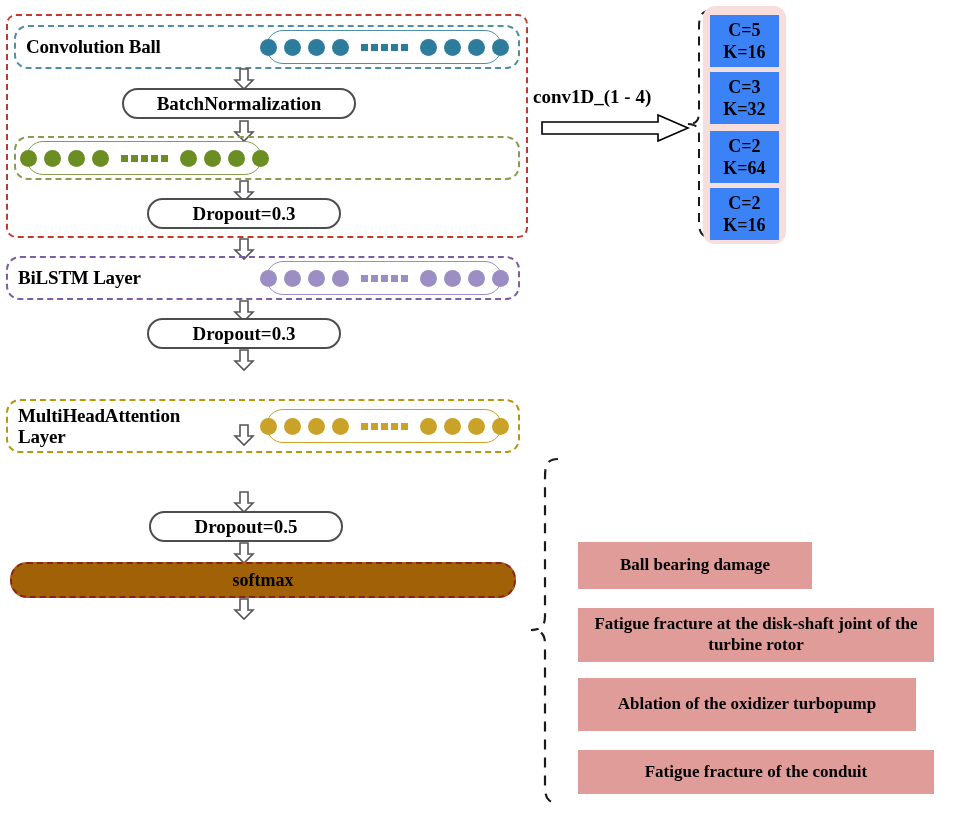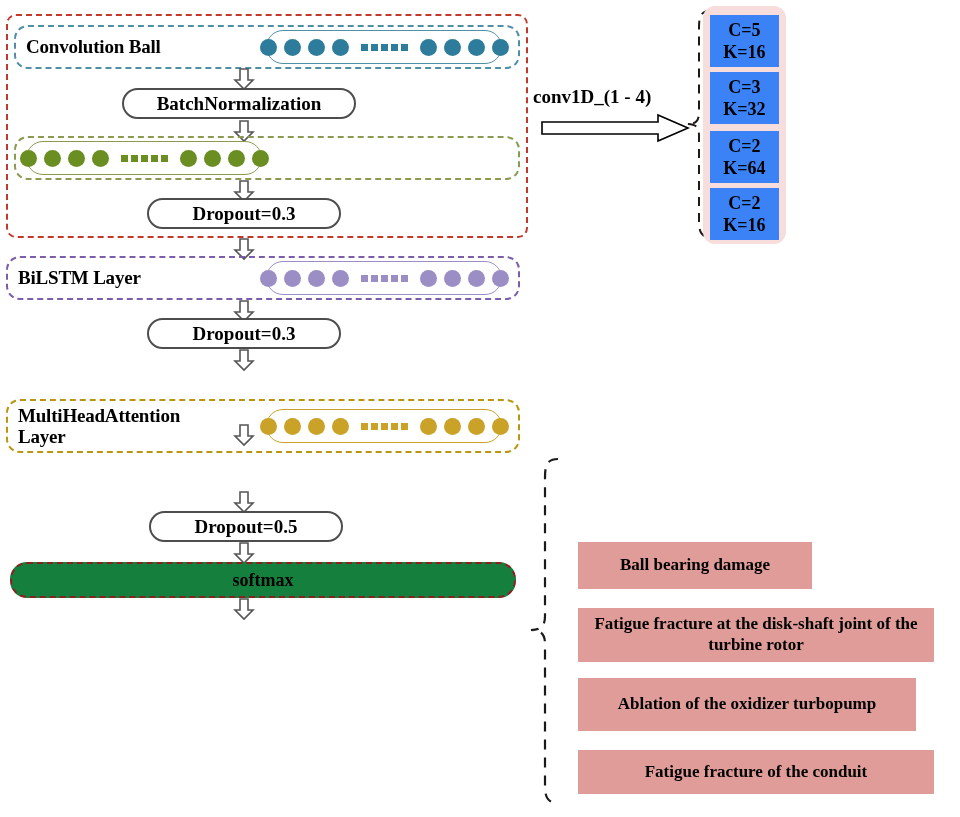--- a/index.html
+++ b/index.html
@@ -38,21 +38,21 @@
   .sq{width:7px;height:7px;flex:none;}
 
   
   .pill{
     border:2px solid #4d4d4d;border-radius:17px;background:#fff;
     display:flex;align-items:center;justify-content:center;
     font-weight:bold;font-size:19px;
   }
   
   .pill-dashed{
-    border:2px dashed #8B2020;border-radius:17px;background:#15803d;
+    border:2px dashed #8B2020;border-radius:17px;background:#a16207;
     display:flex;align-items:center;justify-content:center;
     font-weight:bold;font-size:18px;
   }
 
   
   .group-red{border:2px dashed #C0392B;border-radius:10px;}
 
   
   .conv-panel{
     background:#F7DEDC;border-radius:12px;

